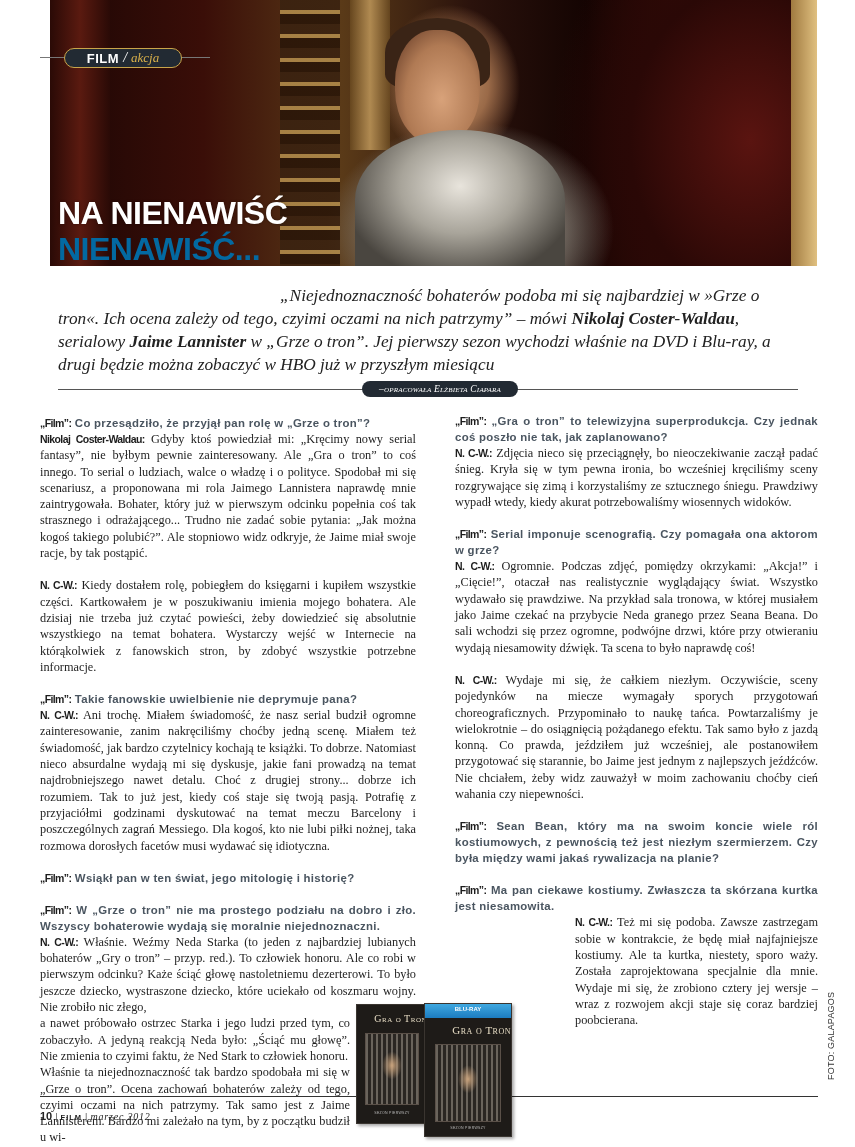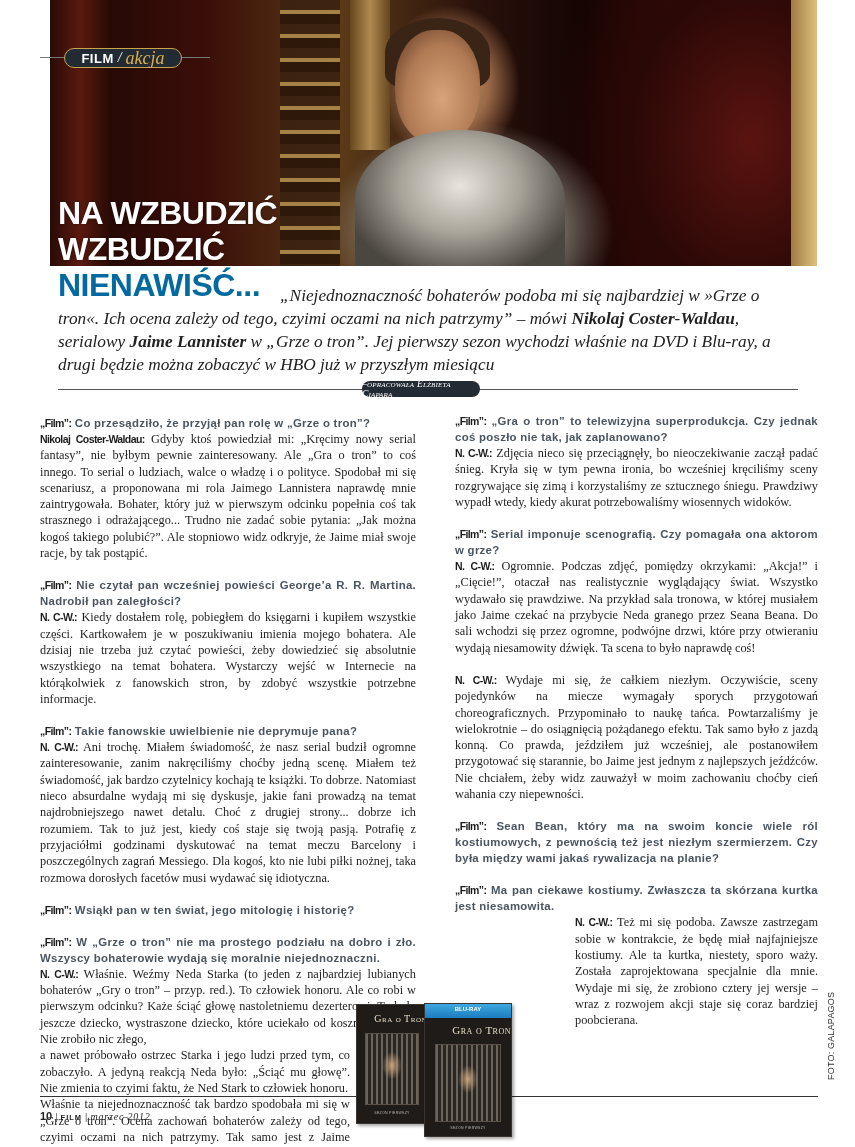--- a/index.html
+++ b/index.html
@@ -52,21 +52,21 @@
 
     
     .section-line { position: absolute; left: 40px; top: 57px; width: 170px; height: 1px; background: #777; }
     .section-tag {
       position: absolute; left: 64px; top: 48px; height: 20px; width: 118px;
       background: #222a33; border: 1px solid #c9a54a; border-radius: 10px;
       display: flex; align-items: center; justify-content: center; gap: 4px;
     }
     .section-tag .tag-main { font-family: "Liberation Sans", sans-serif; font-weight: bold; color: #fff; font-size: 13px; letter-spacing: 0.5px; }
     .section-tag .tag-slash { color: #fff; font-size: 14px; font-style: italic; }
-    .section-tag .tag-sub { font-family: "Liberation Serif", serif; font-style: italic; color: #d9b04a; font-size: 18px; }
+    .section-tag .tag-sub { font-family: "Liberation Serif", serif; font-style: italic; color: #d9b04a; font-size: 13px; }
 
     
     .headline-wrap { position: absolute; left: 58px; top: 195px; }
     .headline-line {
       font-family: "Liberation Sans", sans-serif; font-weight: bold;
       font-size: 32px; line-height: 36px; letter-spacing: -0.5px;
       display: block; white-space: nowrap;
     }
     .headline-line.on-photo { color: #ffffff; text-shadow: 0 0 3px rgba(0,0,0,0.4); }
     .headline-line.on-white { color: #0369a1; }
@@ -75,21 +75,21 @@
       position: absolute; left: 58px; top: 284px; width: 740px;
       font-family: "Liberation Serif", serif; font-style: italic;
       font-size: 17.3px; line-height: 23px; color: #222;
       text-indent: 222px;
     }
     .lead b { font-weight: bold; }
 
     
     .byline-line { position: absolute; left: 58px; top: 389px; width: 740px; height: 1px; background: #555; }
     .byline {
-      position: absolute; left: 362px; top: 381px; height: 16px; width: 118px;
+      position: absolute; left: 362px; top: 381px; height: 16px; width: 156px;
       background: #222a33; border-radius: 8px;
       color: #fff; font-family: "Liberation Serif", serif; font-style: italic;
       font-size: 9.5px; display: flex; align-items: center; justify-content: center;
       font-variant: small-caps; letter-spacing: 0.2px;
     }
 
     
     .col { position: absolute; font-size: 12.3px; line-height: 16.3px; color: #1e1e1e; text-align: justify; }
     .col-left { left: 40px; top: 415px; width: 376px; }
     .col-right { left: 455px; top: 413px; width: 363px; }
@@ -174,39 +174,37 @@
 </div>
 
 <div class="section-line"></div>
 <div class="section-tag">
   <span class="tag-main">FILM</span>
   <span class="tag-slash">/</span>
   <span class="tag-sub">akcja</span>
 </div>
 
 <div class="headline-wrap">
-  <span class="headline-line on-photo">NA WZBUDZIĆ</span>
-  <span class="headline-line on-photo">WZBUDZIĆ</span>
+  <span class="headline-line on-photo">NA NIENAWIŚĆ</span>
   <span class="headline-line on-white">NIENAWIŚĆ...</span>
 </div>
 
 <p class="lead">
   <span>„Niejednoznaczność bohaterów podoba mi się najbardziej w »Grze o tron«. Ich ocena zależy od tego, czyimi oczami na nich patrzymy” – mówi </span><b>Nikolaj Coster-Waldau</b><span>, serialowy </span><b>Jaime Lannister</b><span> w „Grze o tron”. Jej pierwszy sezon wychodzi właśnie na DVD i Blu-ray, a drugi będzie można zobaczyć w HBO już w przyszłym miesiącu</span>
 </p>
 
 <div class="byline-line"></div>
 <div class="byline">–opracowała Elżbieta Ciapara</div>
 
 <div class="col col-left">
   <div class="qa">
     <p class="q"><span class="q-speaker">„Film”:</span> <span>Co przesądziło, że przyjął pan rolę w „Grze o tron”?</span></p>
     <p class="a"><span class="a-speaker">Nikolaj Coster-Waldau:</span> <span>Gdyby ktoś powiedział mi: „Kręcimy nowy serial fantasy”, nie byłbym pewnie zainteresowany. Ale „Gra o tron” to coś innego. To serial o ludziach, walce o władzę i o polityce. Spodobał mi się scenariusz, a proponowana mi rola Jaimego Lannistera naprawdę mnie zaintrygowała. Bohater, który już w pierwszym odcinku popełnia coś tak strasznego i odrażającego... Trudno nie zadać sobie pytania: „Jak można kogoś takiego polubić?”. Ale stopniowo widz odkryje, że Jaime miał swoje racje, by tak postąpić.</span></p>
   </div>
   <div class="qa">
-    <p class="q"><span class="q-speaker">„Film”:</span> <span>Nie czytał pan wcześniej powieści George’a R. R. Martina. Nadrobił pan zaległości?</span></p>
     <p class="a"><span class="a-speaker">N. C-W.:</span> <span>Kiedy dostałem rolę, pobiegłem do księgarni i kupiłem wszystkie części. Kartkowałem je w poszukiwaniu imienia mojego bohatera. Ale dzisiaj nie trzeba już czytać powieści, żeby dowiedzieć się absolutnie wszystkiego na temat bohatera. Wystarczy wejść w Internecie na którąkolwiek z fanowskich stron, by zdobyć wszystkie potrzebne informacje.</span></p>
   </div>
   <div class="qa">
     <p class="q"><span class="q-speaker">„Film”:</span> <span>Takie fanowskie uwielbienie nie deprymuje pana?</span></p>
     <p class="a"><span class="a-speaker">N. C-W.:</span> <span>Ani trochę. Miałem świadomość, że nasz serial budził ogromne zainteresowanie, zanim nakręciliśmy choćby jedną scenę. Miałem też świadomość, jak bardzo czytelnicy kochają te książki. To dobrze. Natomiast nieco absurdalne wydają mi się dyskusje, jakie fani prowadzą na temat najdrobniejszego nawet detalu. Choć z drugiej strony... dobrze ich rozumiem. Tak to już jest, kiedy coś staje się twoją pasją. Potrafię z przyjaciółmi godzinami dyskutować na temat meczu Barcelony i poszczególnych zagrań Messiego. Dla kogoś, kto nie lubi piłki nożnej, taka rozmowa dorosłych facetów musi wydawać się idiotyczna.</span></p>
   </div>
   <div class="qa">
     <p class="q"><span class="q-speaker">„Film”:</span> <span>Wsiąkł pan w ten świat, jego mitologię i historię?</span></p>
   </div>
   <div class="qa">

